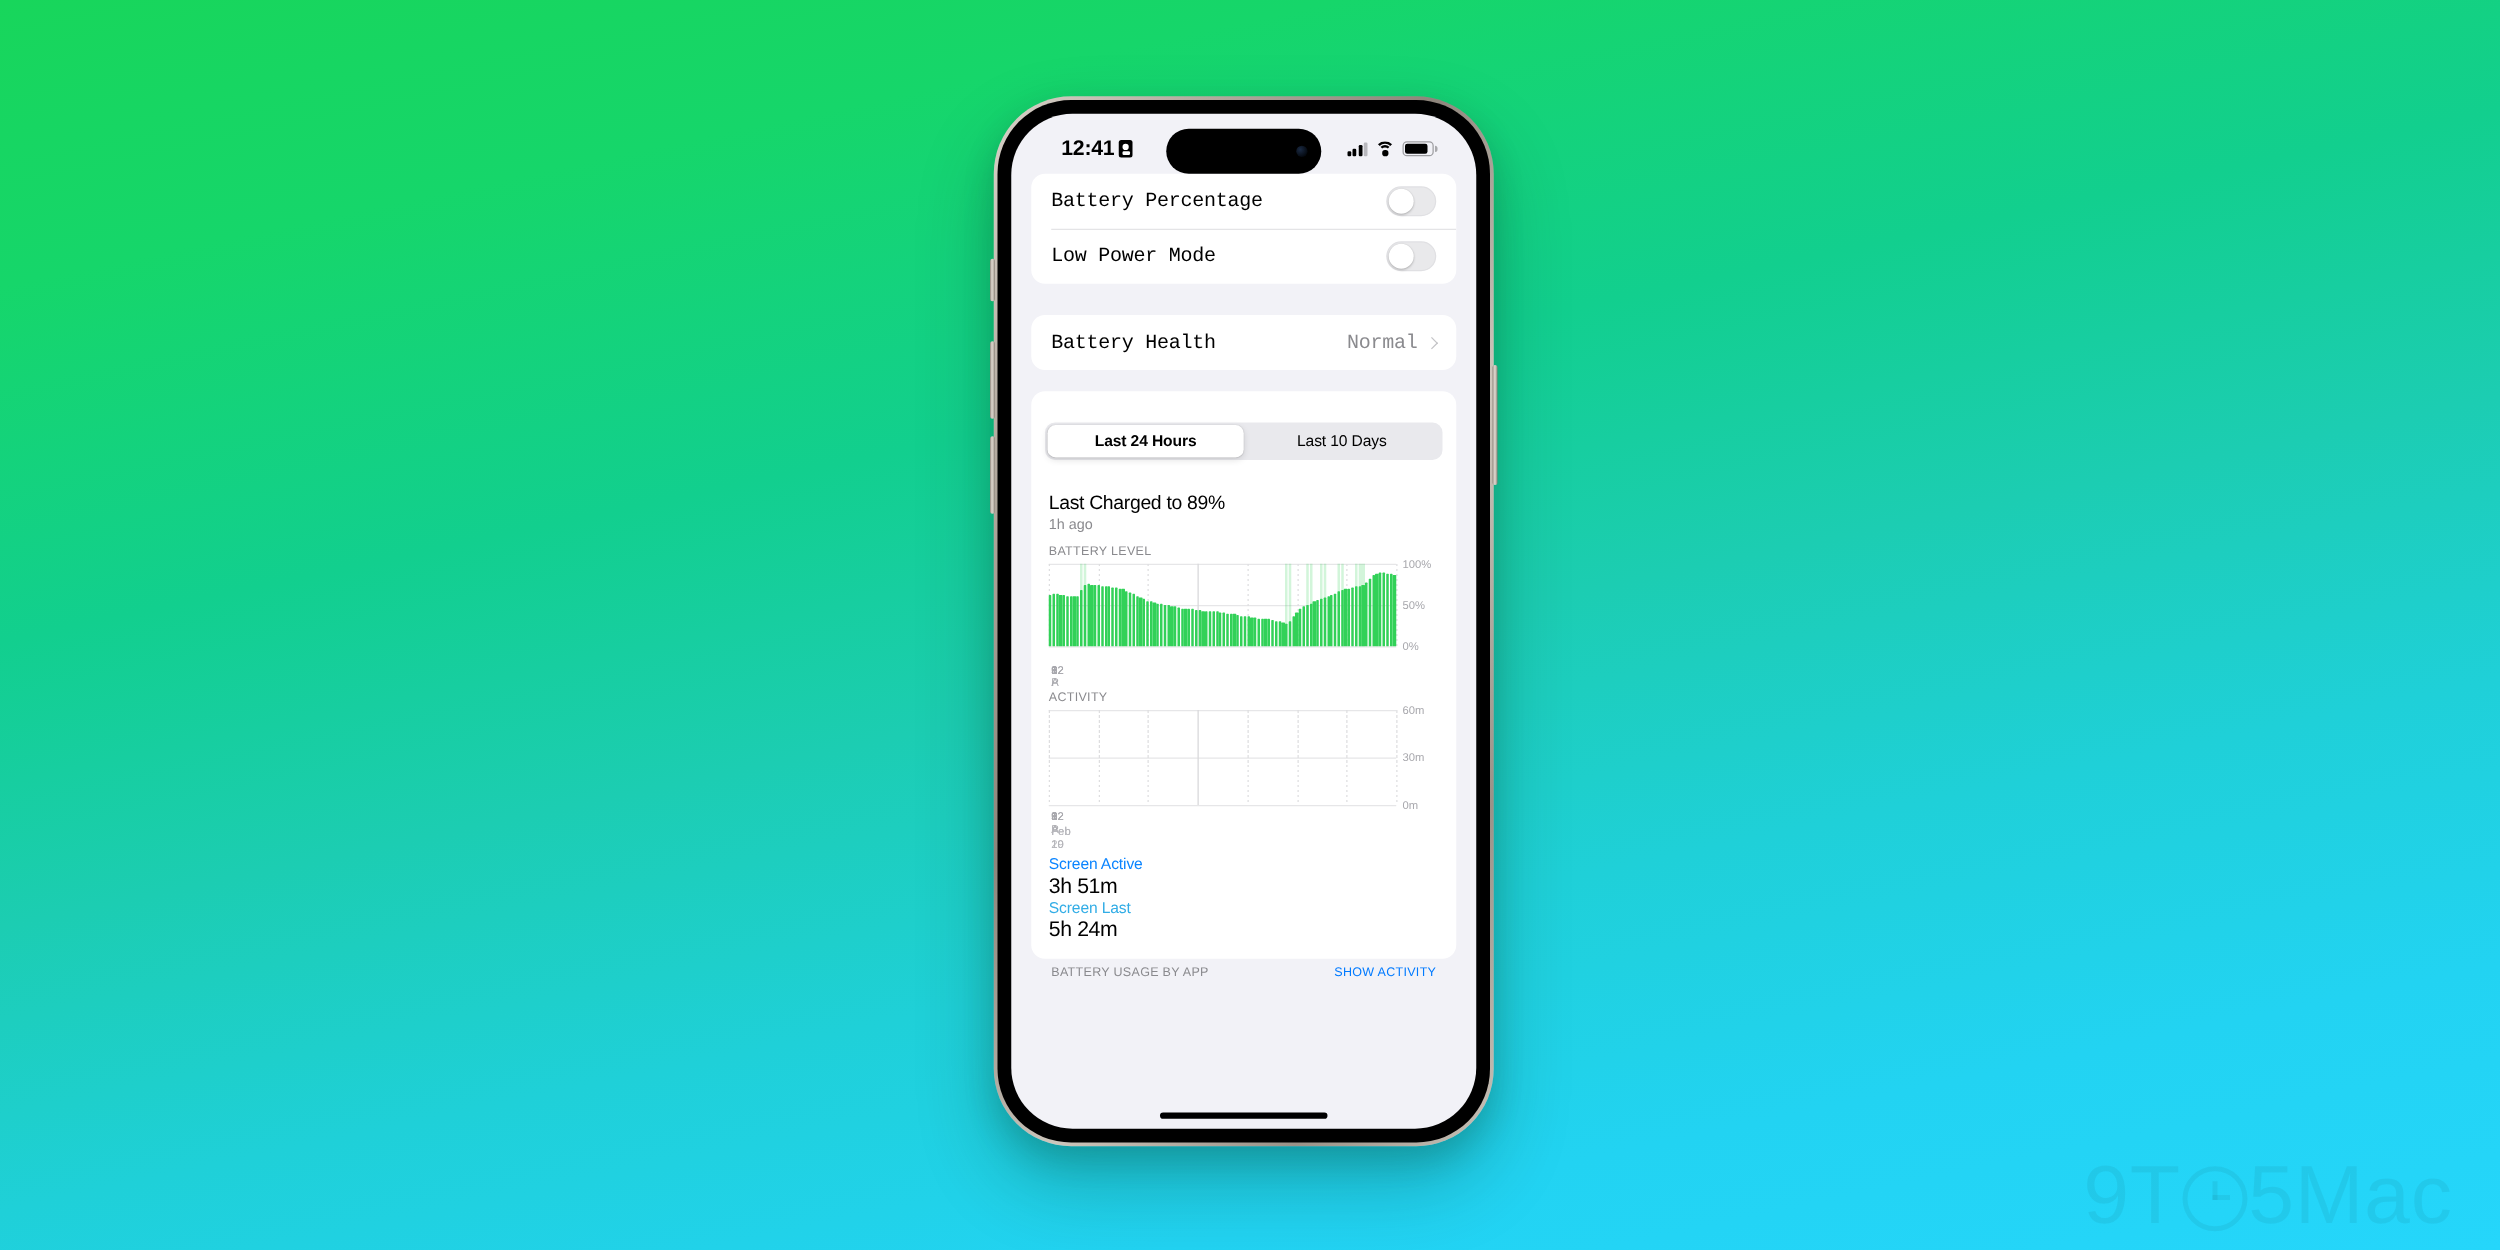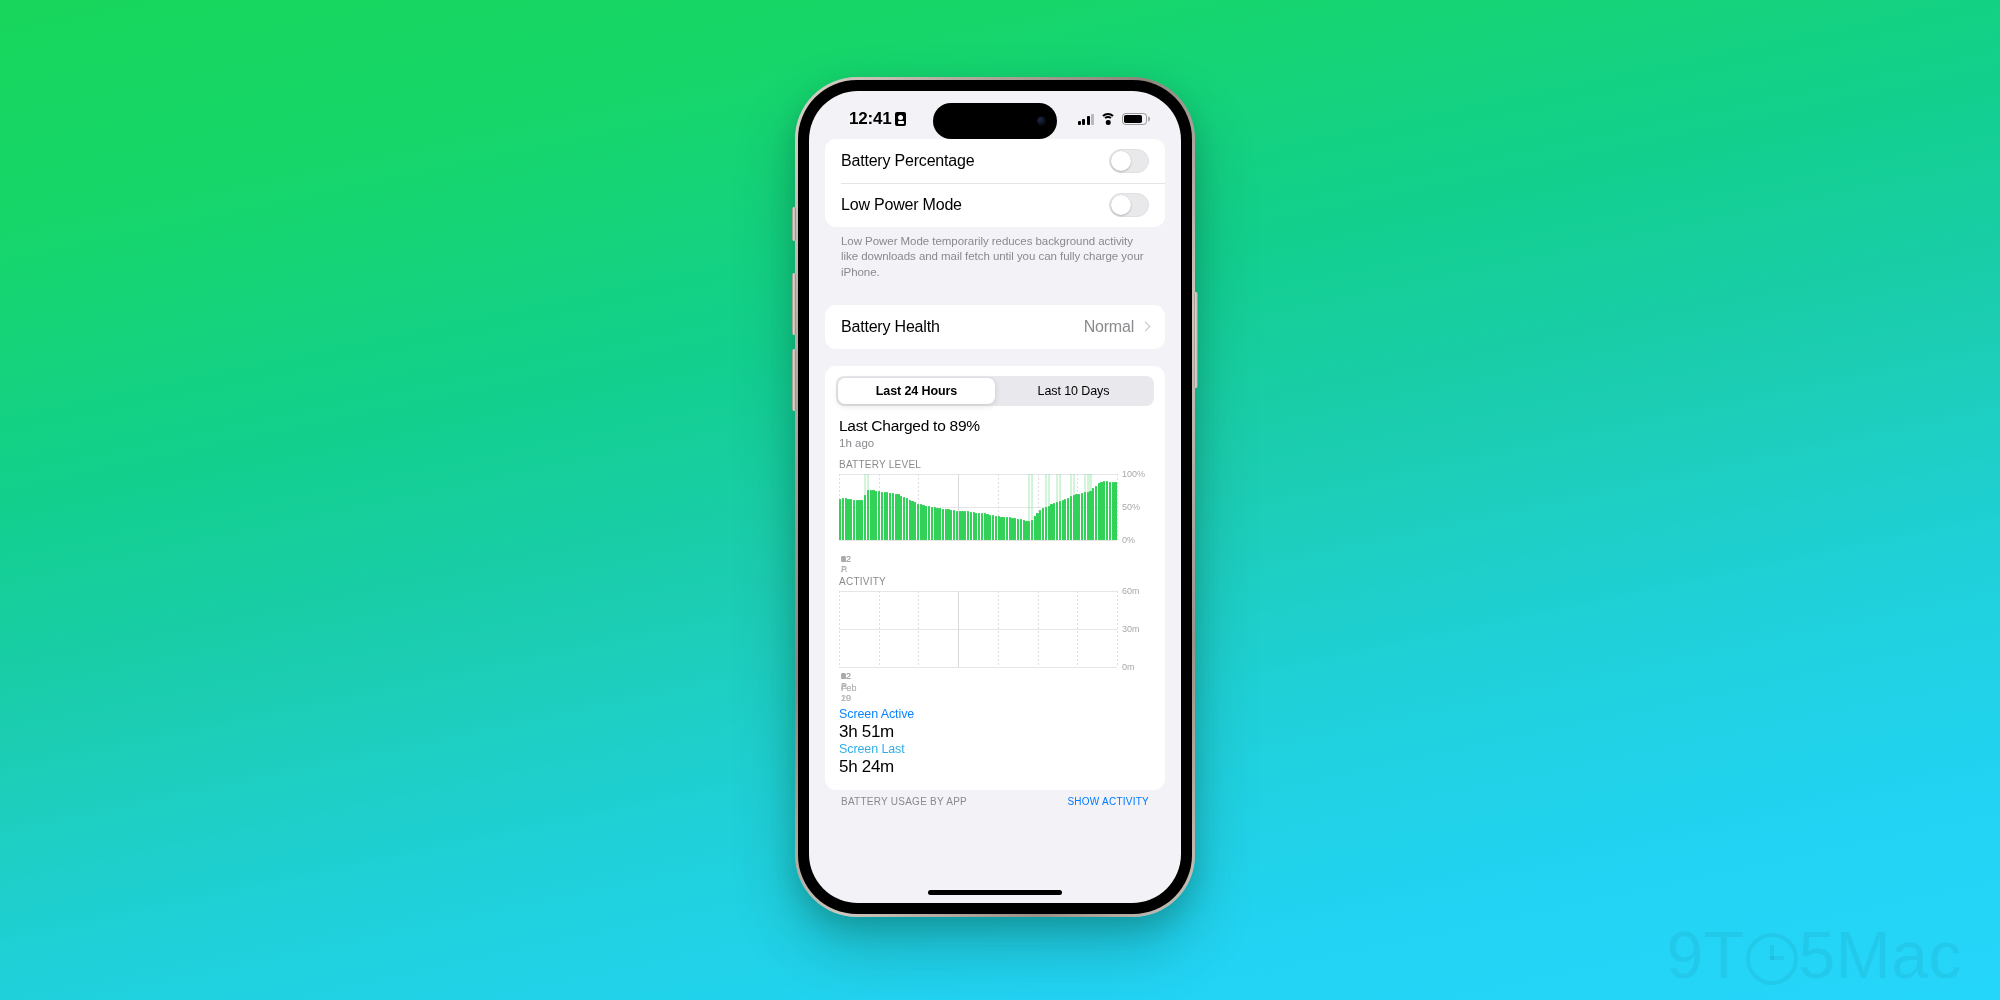--- a/index.html
+++ b/index.html
@@ -190,20 +190,21 @@
   .card {
     background: #fff;
     border-radius: 11px;
     overflow: hidden;
   }
   .row {
     display: flex; align-items: center;
     min-height: 44px;
     padding: 0 16px;
     position: relative;
+    font-family: Liberation Mono, monospace;
   }
   .row + .row::before {
     content: ""; position: absolute;
     left: 16px; right: 0; top: 0; height: 1px;
     background: #e4e4e6;
   }
   .row-label { font-size: 16px; color: #000; letter-spacing: -0.2px; }
   .row-value {
     margin-left: auto; font-size: 16px; color: #8a8a8e;
     letter-spacing: -0.2px;
@@ -238,21 +239,21 @@
 
   .spacer-lg { height: 25px; }
   .spacer-md { height: 17px; }
 
   
   .usage-card {
     background: #fff; border-radius: 11px;
     padding: 10px 0 0 0;
   }
   .segmented {
-    margin: 0 11px;
+    margin: 15px 11px;
     background: #e9e9ed;
     border-radius: 8px;
     padding: 2px;
     display: flex;
     height: 30px;
   }
   .seg {
     flex: 1; display: flex; align-items: center; justify-content: center;
     font-size: 12.5px; color: #000; border-radius: 6.5px;
     letter-spacing: -0.1px;
@@ -422,21 +423,20 @@
                   <i></i>
                 </span>
             </div>
             <div class="row">
               <span class="row-label">Low Power Mode</span>
               <span class="toggle">
                   <i></i>
                 </span>
             </div>
           </div>
-          <div class="footnote">Low Power Mode temporarily reduces background activity like downloads and mail fetch until you can fully charge your iPhone.</div>
 
           <div class="spacer-lg"></div>
 
           <div class="card">
             <div class="row">
               <span class="row-label">Battery Health</span>
               <span class="row-value">Normal</span>
               <span class="chev-right"></span>
             </div>
           </div>

